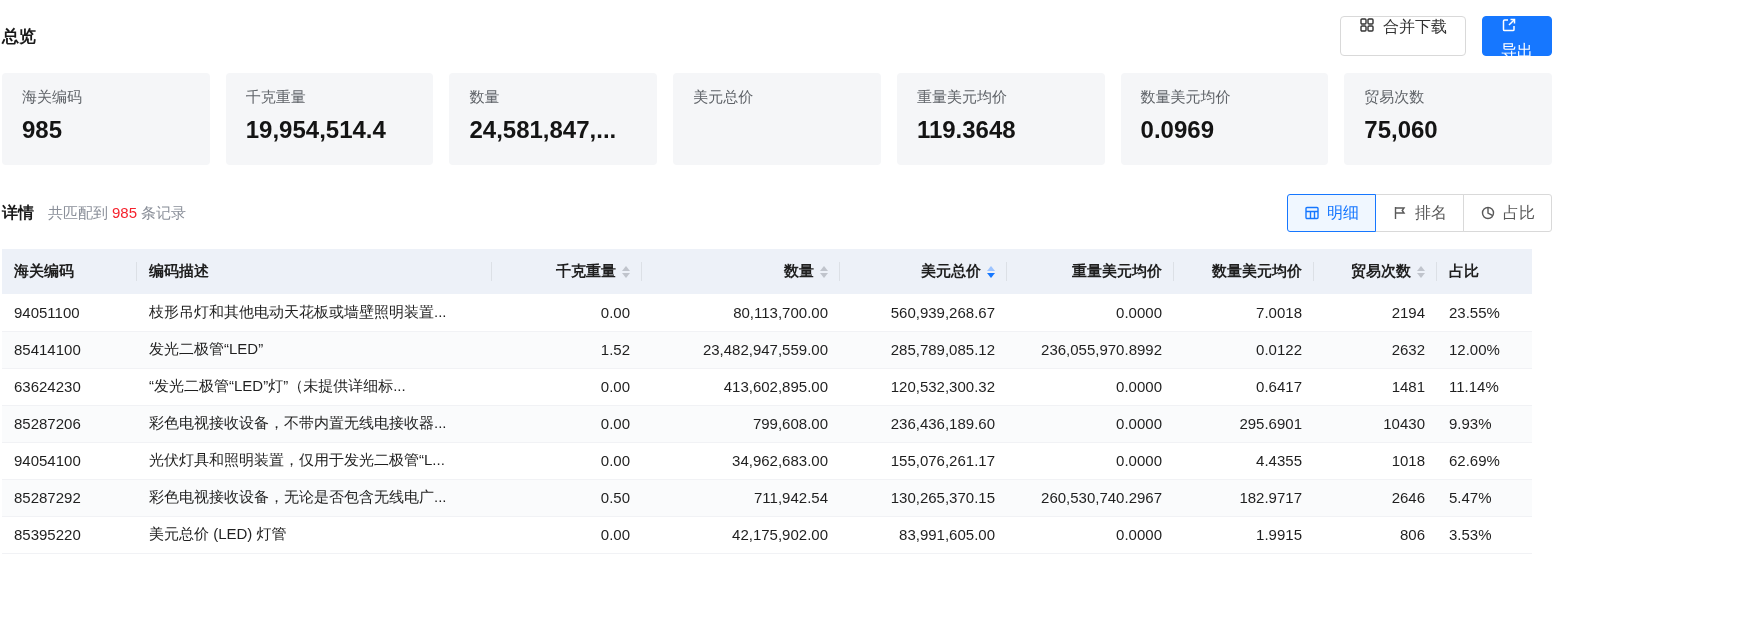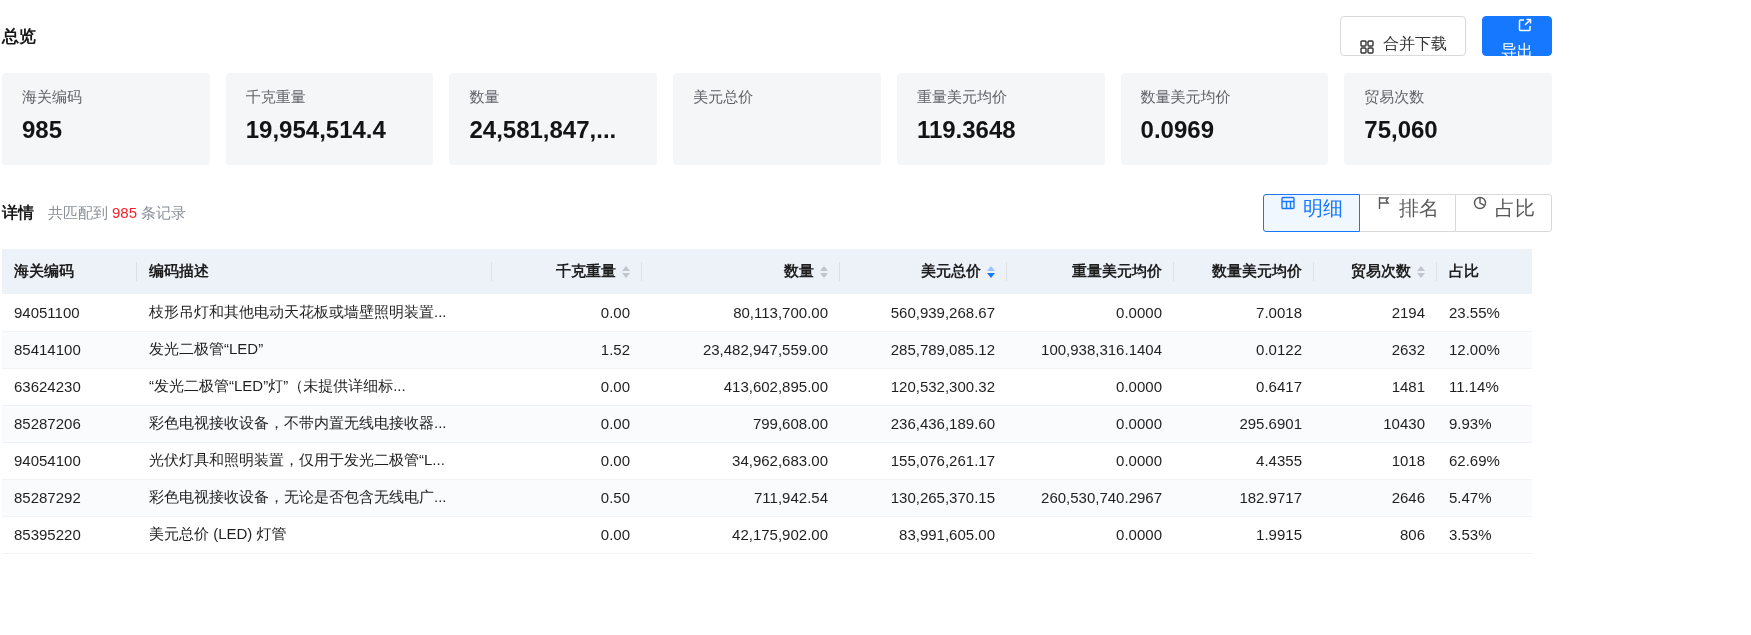--- a/index.html
+++ b/index.html
@@ -16,21 +16,21 @@
   
   .topbar {
     display: flex; justify-content: space-between; align-items: center;
     padding-top: 16px; height: 56px;
   }
   .page-title { font-size: 17px; font-weight: 700; color: #1a1a1a; }
   .topbar-actions { display: flex; gap: 16px; }
   .btn {
     height: 40px; padding: 0 18px; border: 1px solid #d9d9d9; border-radius: 4px;
     background: #fff; color: #333; font-size: 16px; cursor: pointer;
-    display: inline-flex; align-items: flex-end; gap: 8px;
+    display: inline-flex; align-items: flex-start; gap: 8px;
     font-family: inherit;
   }
   .btn.primary { background: #1677ff; border-color: #1677ff; color: #ffffff; flex-direction: column; }
   .btn svg { display: block; }
 
   
   .cards { display: flex; gap: 16px; margin-top: 17px; }
   .card {
     flex: 1; height: 92px; background: #f5f6f8; border-radius: 4px;
     padding: 15px 20px;
@@ -44,21 +44,21 @@
     margin-top: 28px; height: 40px;
   }
   .detail-left { display: flex; align-items: baseline; gap: 14px; }
   .detail-title { font-size: 16px; font-weight: 700; color: #1a1a1a; }
   .match-text { font-size: 15px; color: #8a8f99; }
   .match-count { color: #f5222d; padding: 0 4px; }
 
   .tab-group { display: flex; }
   .tab {
     height: 38px; padding: 0 16px; background: #fff; border: 1px solid #d9d9d9;
-    display: inline-flex; align-items: flex-start; gap: 7px; font-size: 20px;
+    display: inline-flex; align-items: center; gap: 7px; font-size: 16px;
     color: #595959; cursor: pointer; margin-left: -1px; position: relative;
     font-family: inherit;
   }
   .tab:first-child { border-radius: 3px 0 0 3px; margin-left: 0; }
   .tab:last-child { border-radius: 0 3px 3px 0; }
   .tab.active { color: #1677ff; border-color: #1677ff; background: #f0f7ff; z-index: 2; }
   .tab svg { display: block; }
 
   
   table.data-table {
@@ -288,21 +288,21 @@
         <td class="r">7.0018</td>
         <td class="r">2194</td>
         <td class="l">23.55%</td>
       </tr>
       <tr>
         <td class="l">85414100</td>
         <td class="l">发光二极管“LED”</td>
         <td class="r">1.52</td>
         <td class="r">23,482,947,559.00</td>
         <td class="r">285,789,085.12</td>
-        <td class="r">100,938,316.1404</td>
+        <td class="r">236,055,970.8992</td>
         <td class="r">0.0122</td>
         <td class="r">2632</td>
         <td class="l">12.00%</td>
       </tr>
       <tr>
         <td class="l">63624230</td>
         <td class="l">“发光二极管“LED”灯”（未提供详细标...</td>
         <td class="r">0.00</td>
         <td class="r">413,602,895.00</td>
         <td class="r">120,532,300.32</td>

